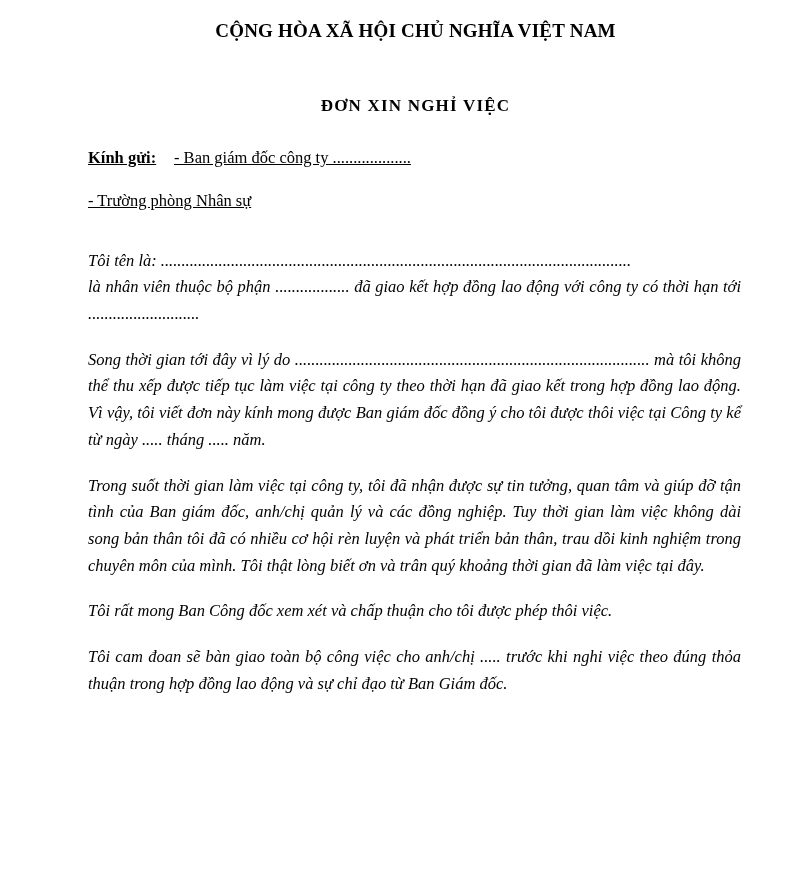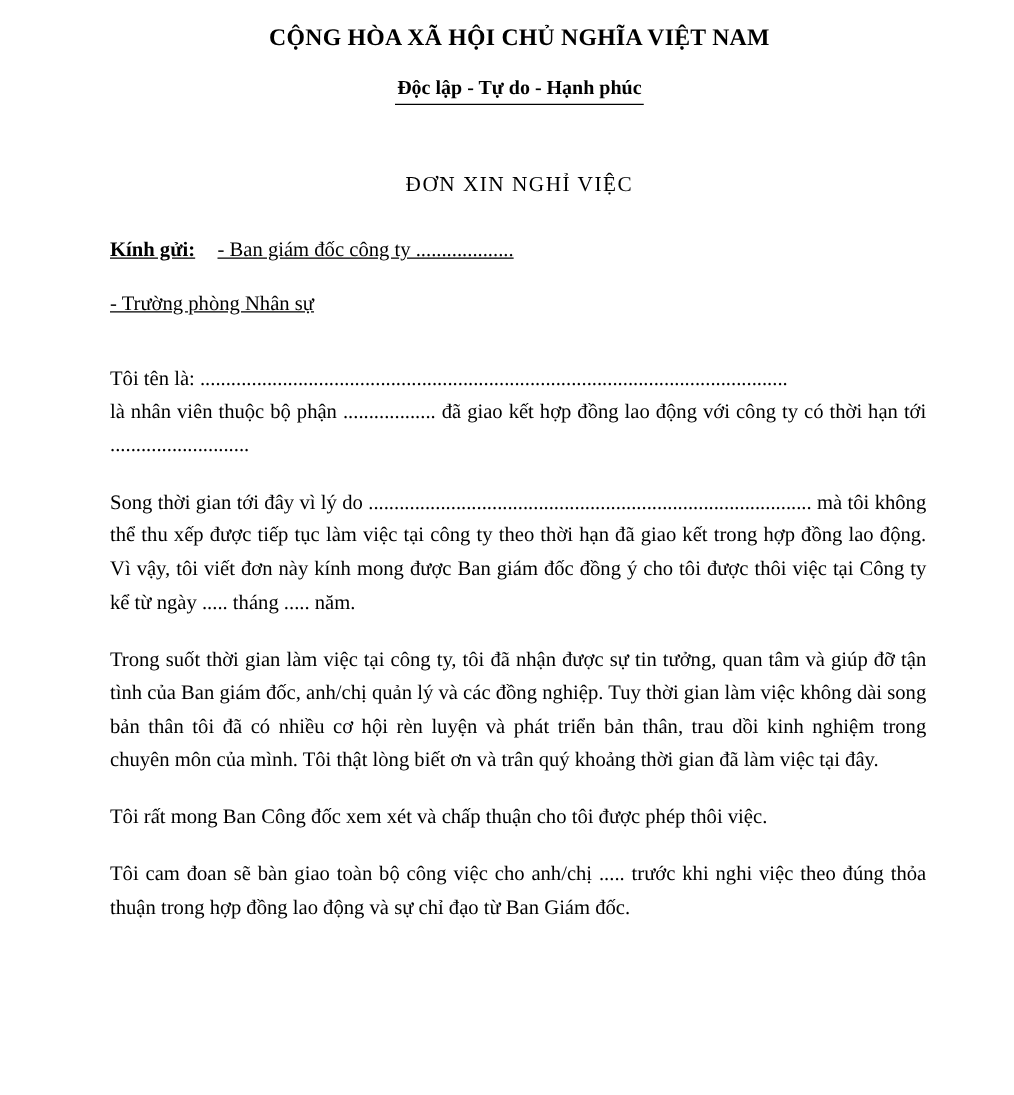--- a/index.html
+++ b/index.html
@@ -34,21 +34,21 @@
   }
   .motto {
     display: inline-block;
     font-weight: bold;
     font-size: 16px;
     padding: 0 2px 3px 2px;
     border-bottom: 1.3px solid #000;
   }
   .doc-title {
     text-align: center;
-    font-weight: normal;
+    font-weight: bold;
     font-size: 17px;
     letter-spacing: 1.2px;
     margin-top: 54px;
   }
   .recipient-block {
     margin-top: 30px;
     text-decoration: underline;
   }
   .recipient-line {
     display: flex;
@@ -70,38 +70,36 @@
   .recipient-line.second {
     margin-top: 18px;
     flex-direction: column;
   }
   .para {
     font-size: 16.5px;
     line-height: 1.62;
     text-align: justify;
     margin: 0;
     padding-right: 2px;
+    font-style: italic;
   }
   .para + .para {
     margin-top: 19px;
   }
   .body-block {
     margin-top: 34px;
   }
 </style>
 </head>
 <body>
 
 <div class="page">
 
   <div class="national-title">CỘNG HÒA XÃ HỘI CHỦ NGHĨA VIỆT NAM</div>
 
-  <div class="motto-wrap">
-    <span class="motto">Độc lập - Tự do - Hạnh phúc</span>
-  </div>
 
   <div class="doc-title">ĐƠN XIN NGHỈ VIỆC</div>
 
   <div class="recipient-block">
     <div class="recipient-line">
       <span class="recipient-label">Kính gửi:</span>
       <span class="recipient-value">- Ban giám đốc công ty ...................</span>
     </div>
     <div class="recipient-line second">
       <span class="recipient-indent"></span>

